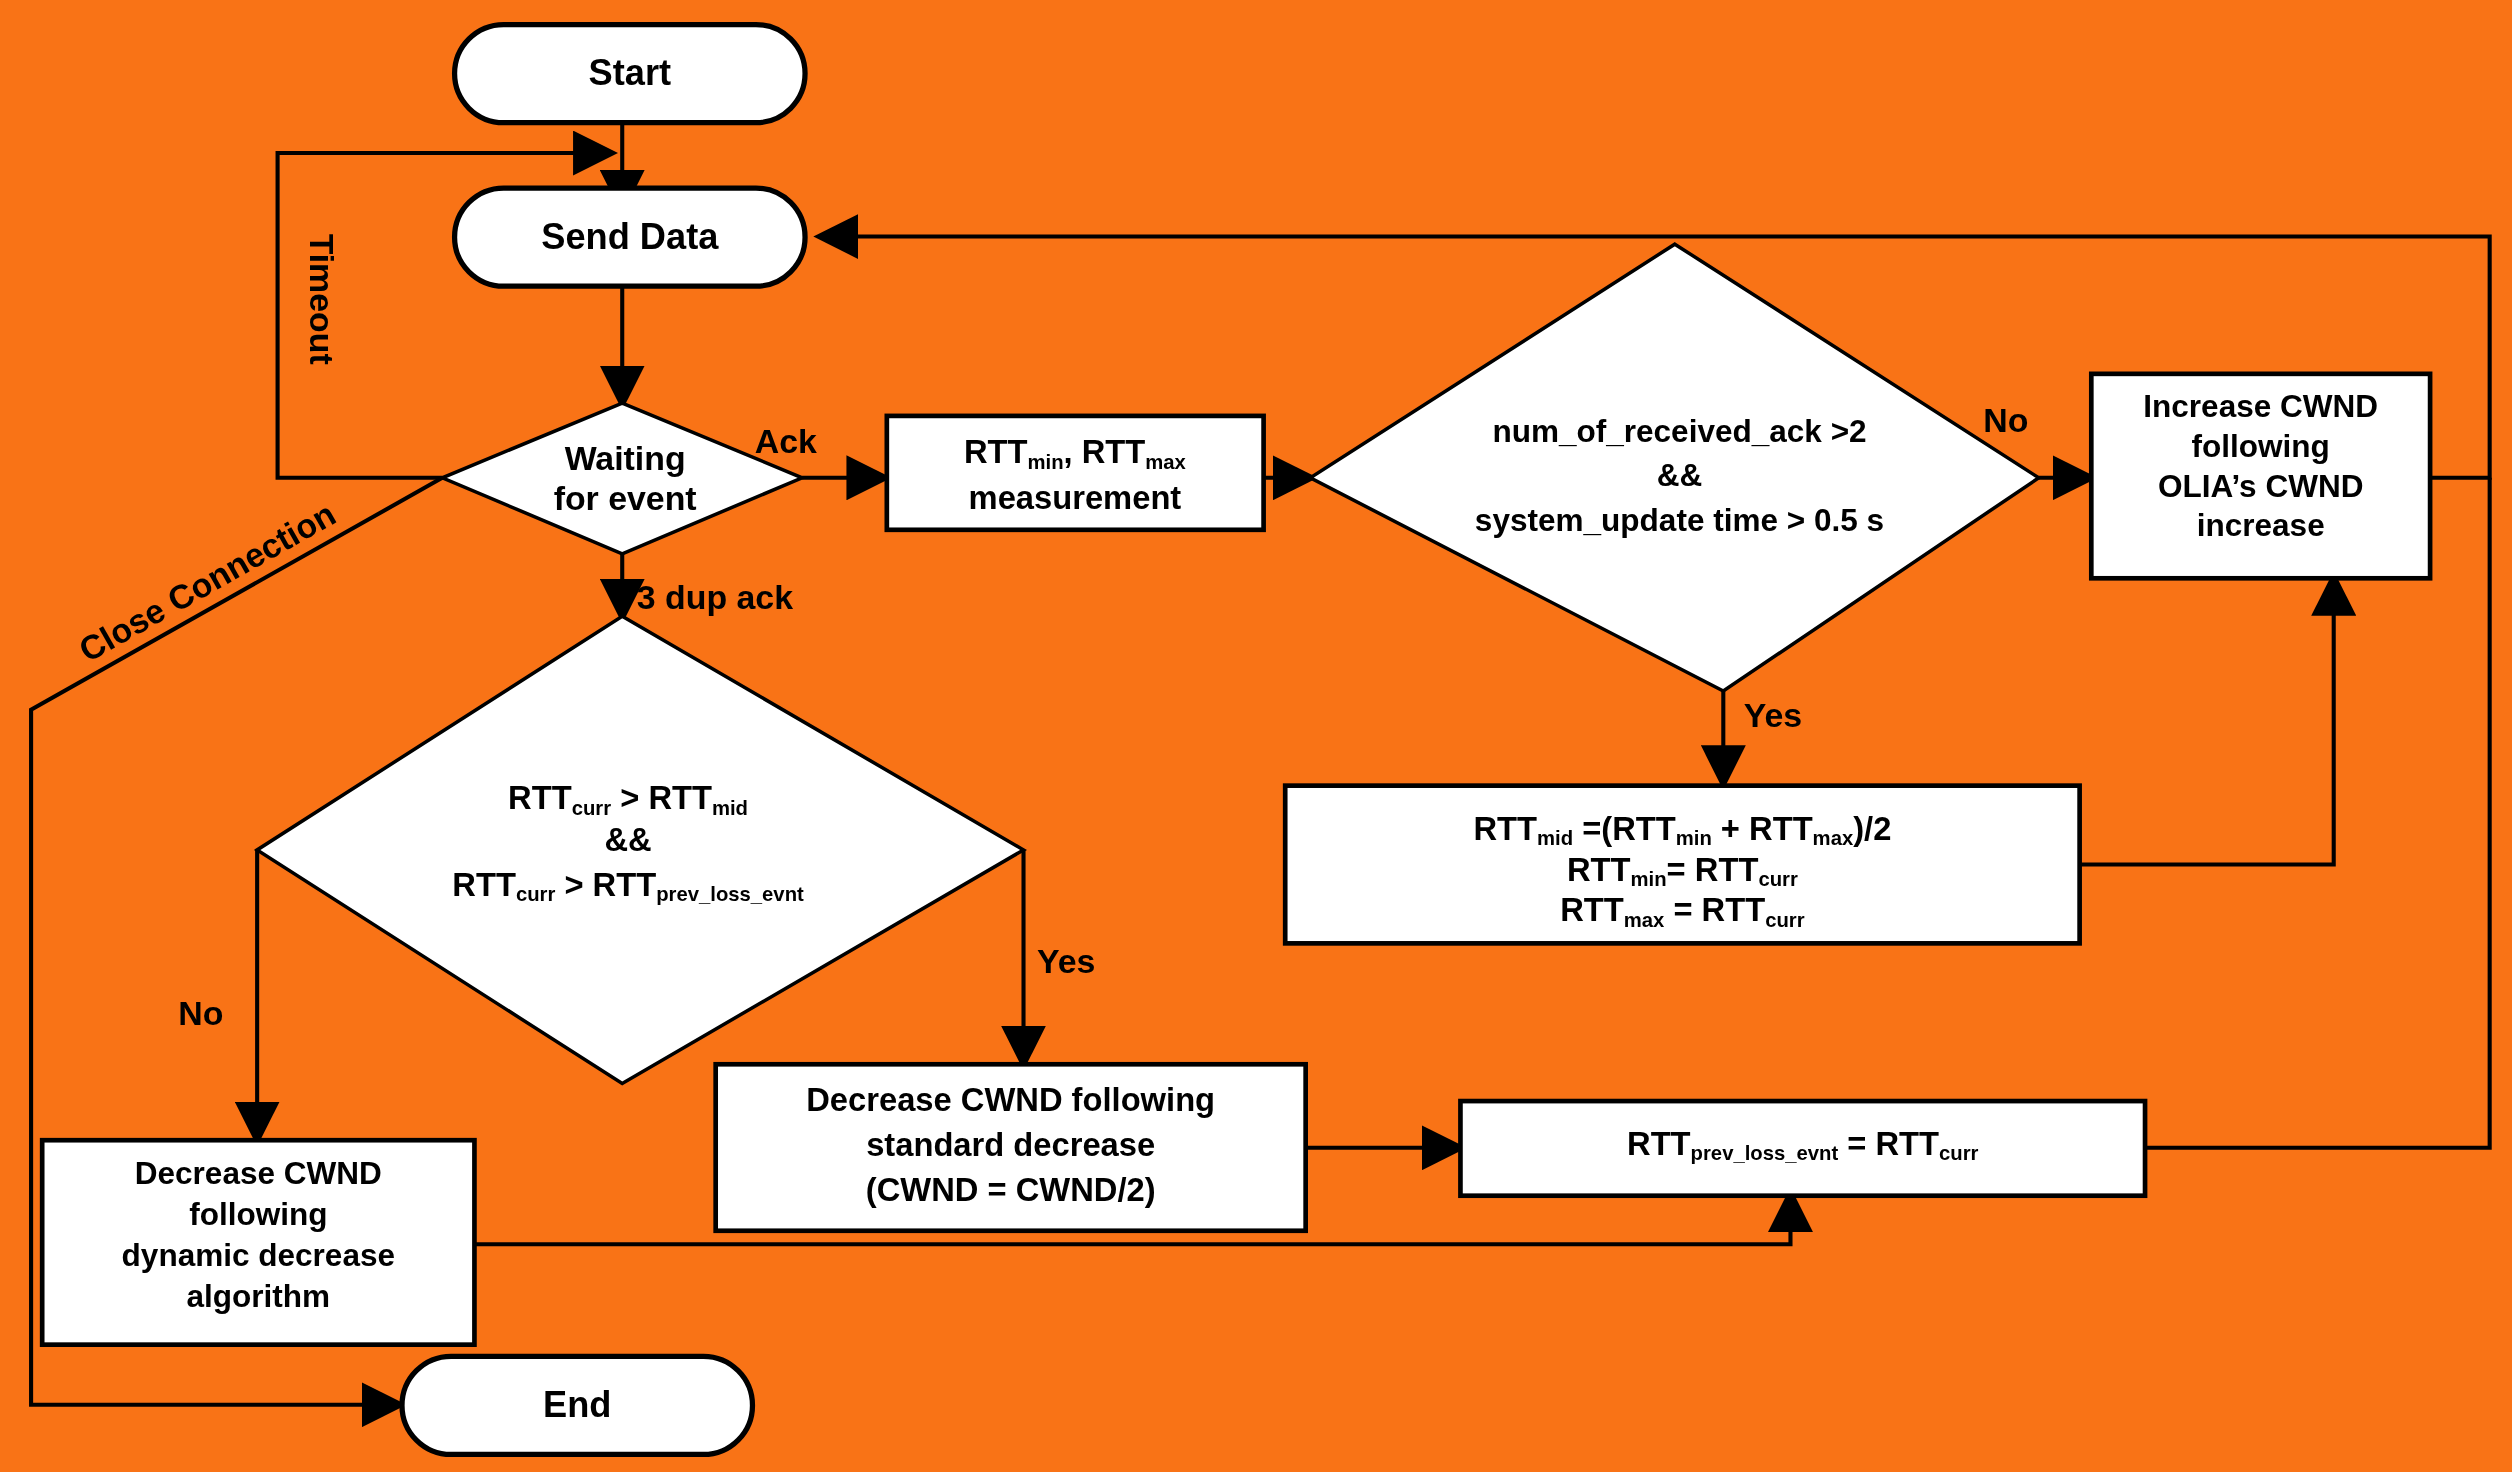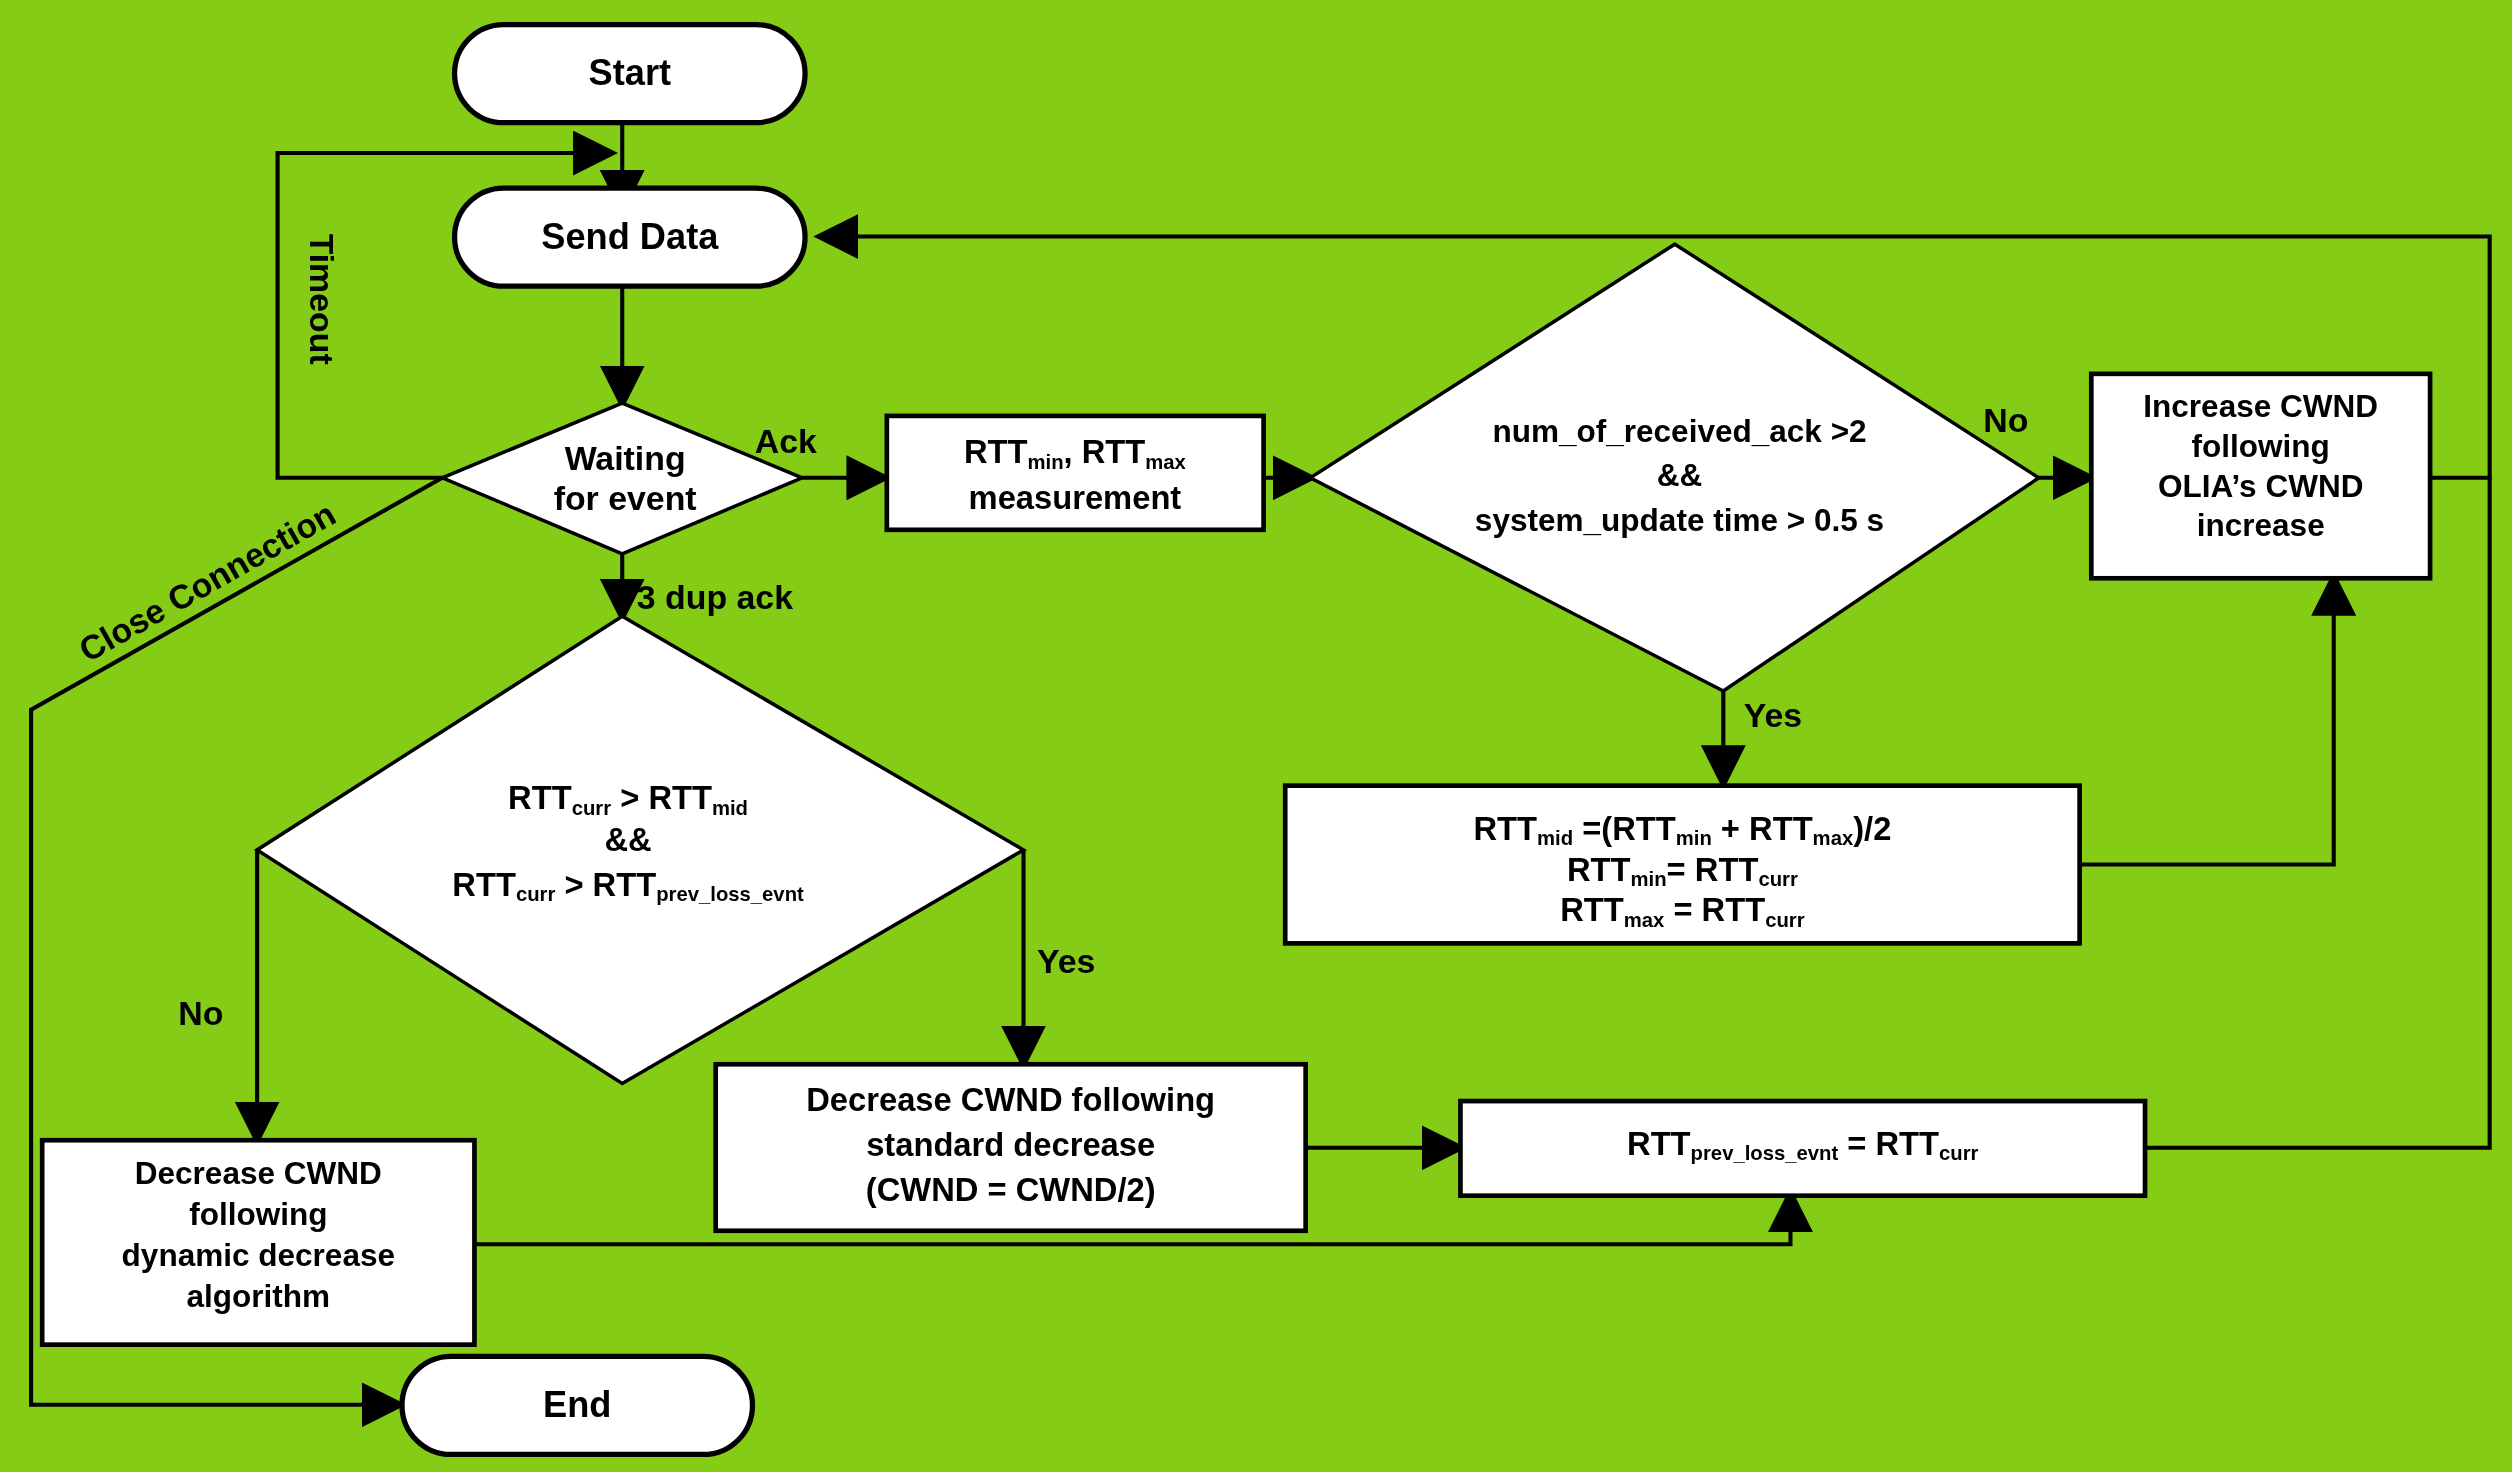--- a/index.html
+++ b/index.html
@@ -4,21 +4,21 @@
 <style>
   html, body {
     margin: 0;
     padding: 0;
     background: #ffffff;
   }
   #stage {
     position: relative;
     width: 2512px;
     height: 1472px;
-    background: #84cc16;
+    background: #f97316;
     overflow: hidden;
     font-family: "Liberation Sans", sans-serif;
   }
   svg#flow {
     position: absolute;
     left: 0; top: 0;
     width: 2512px;
     height: 1472px;
     display: block;
   }

